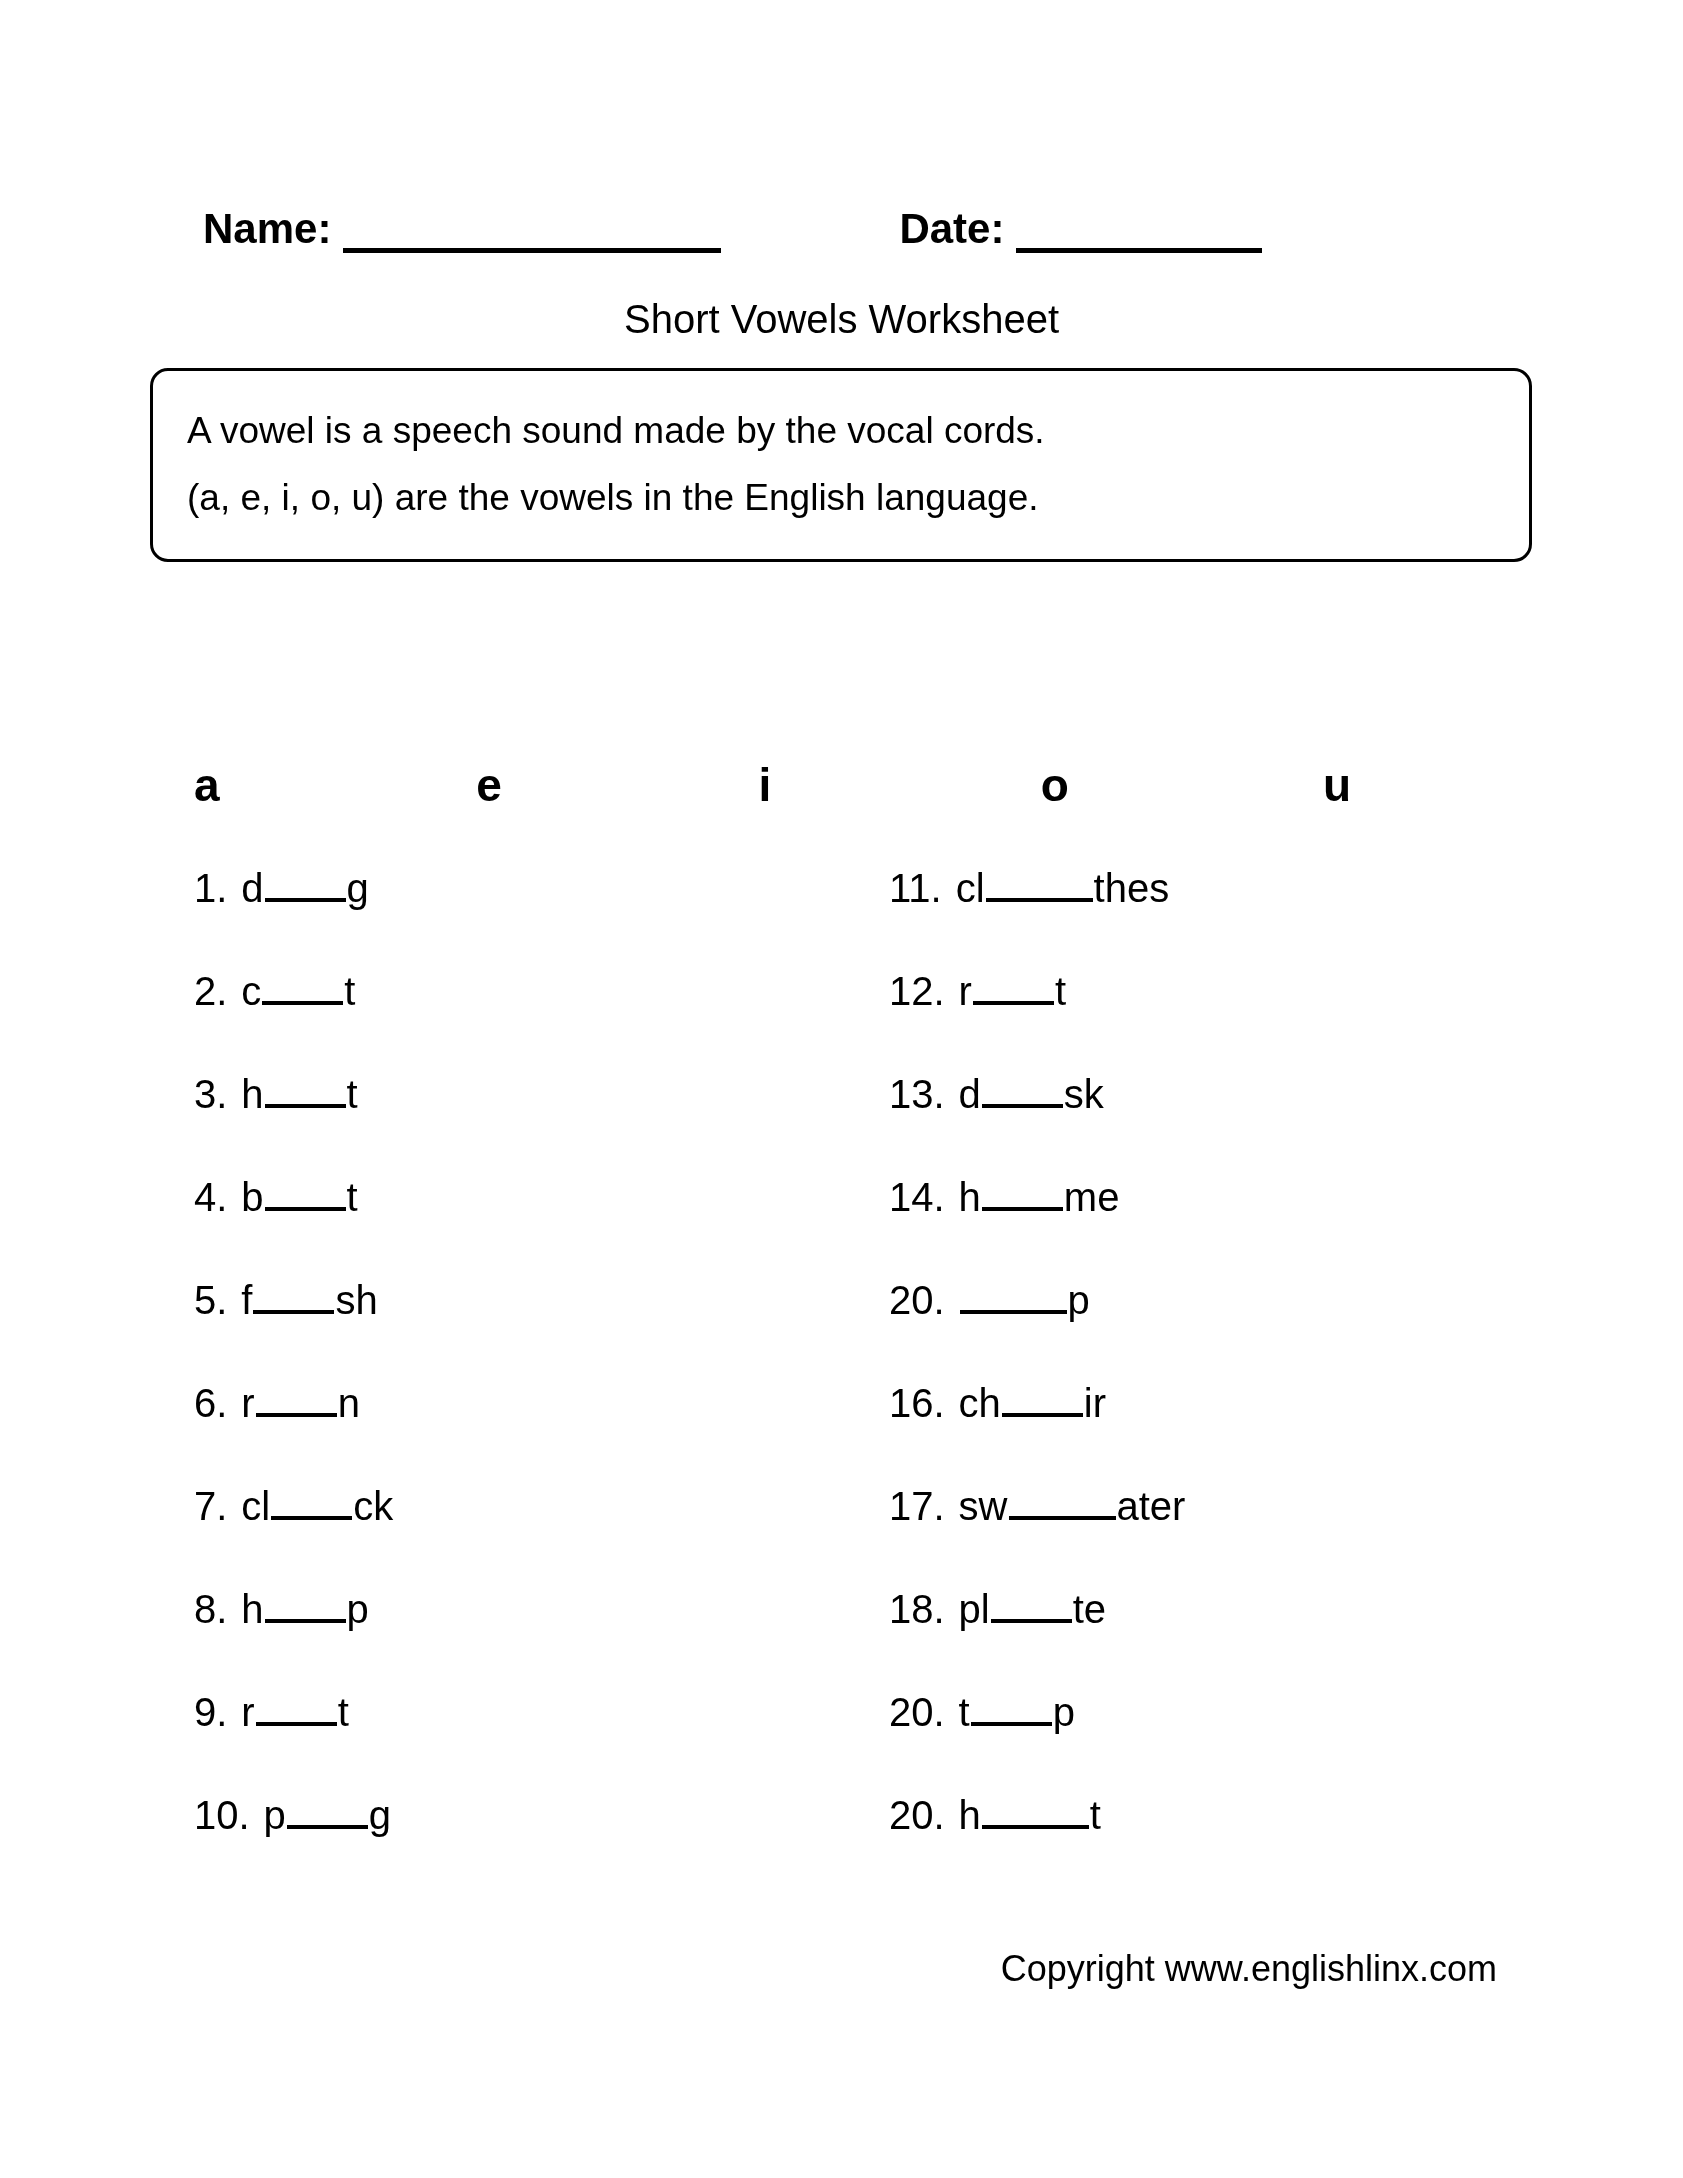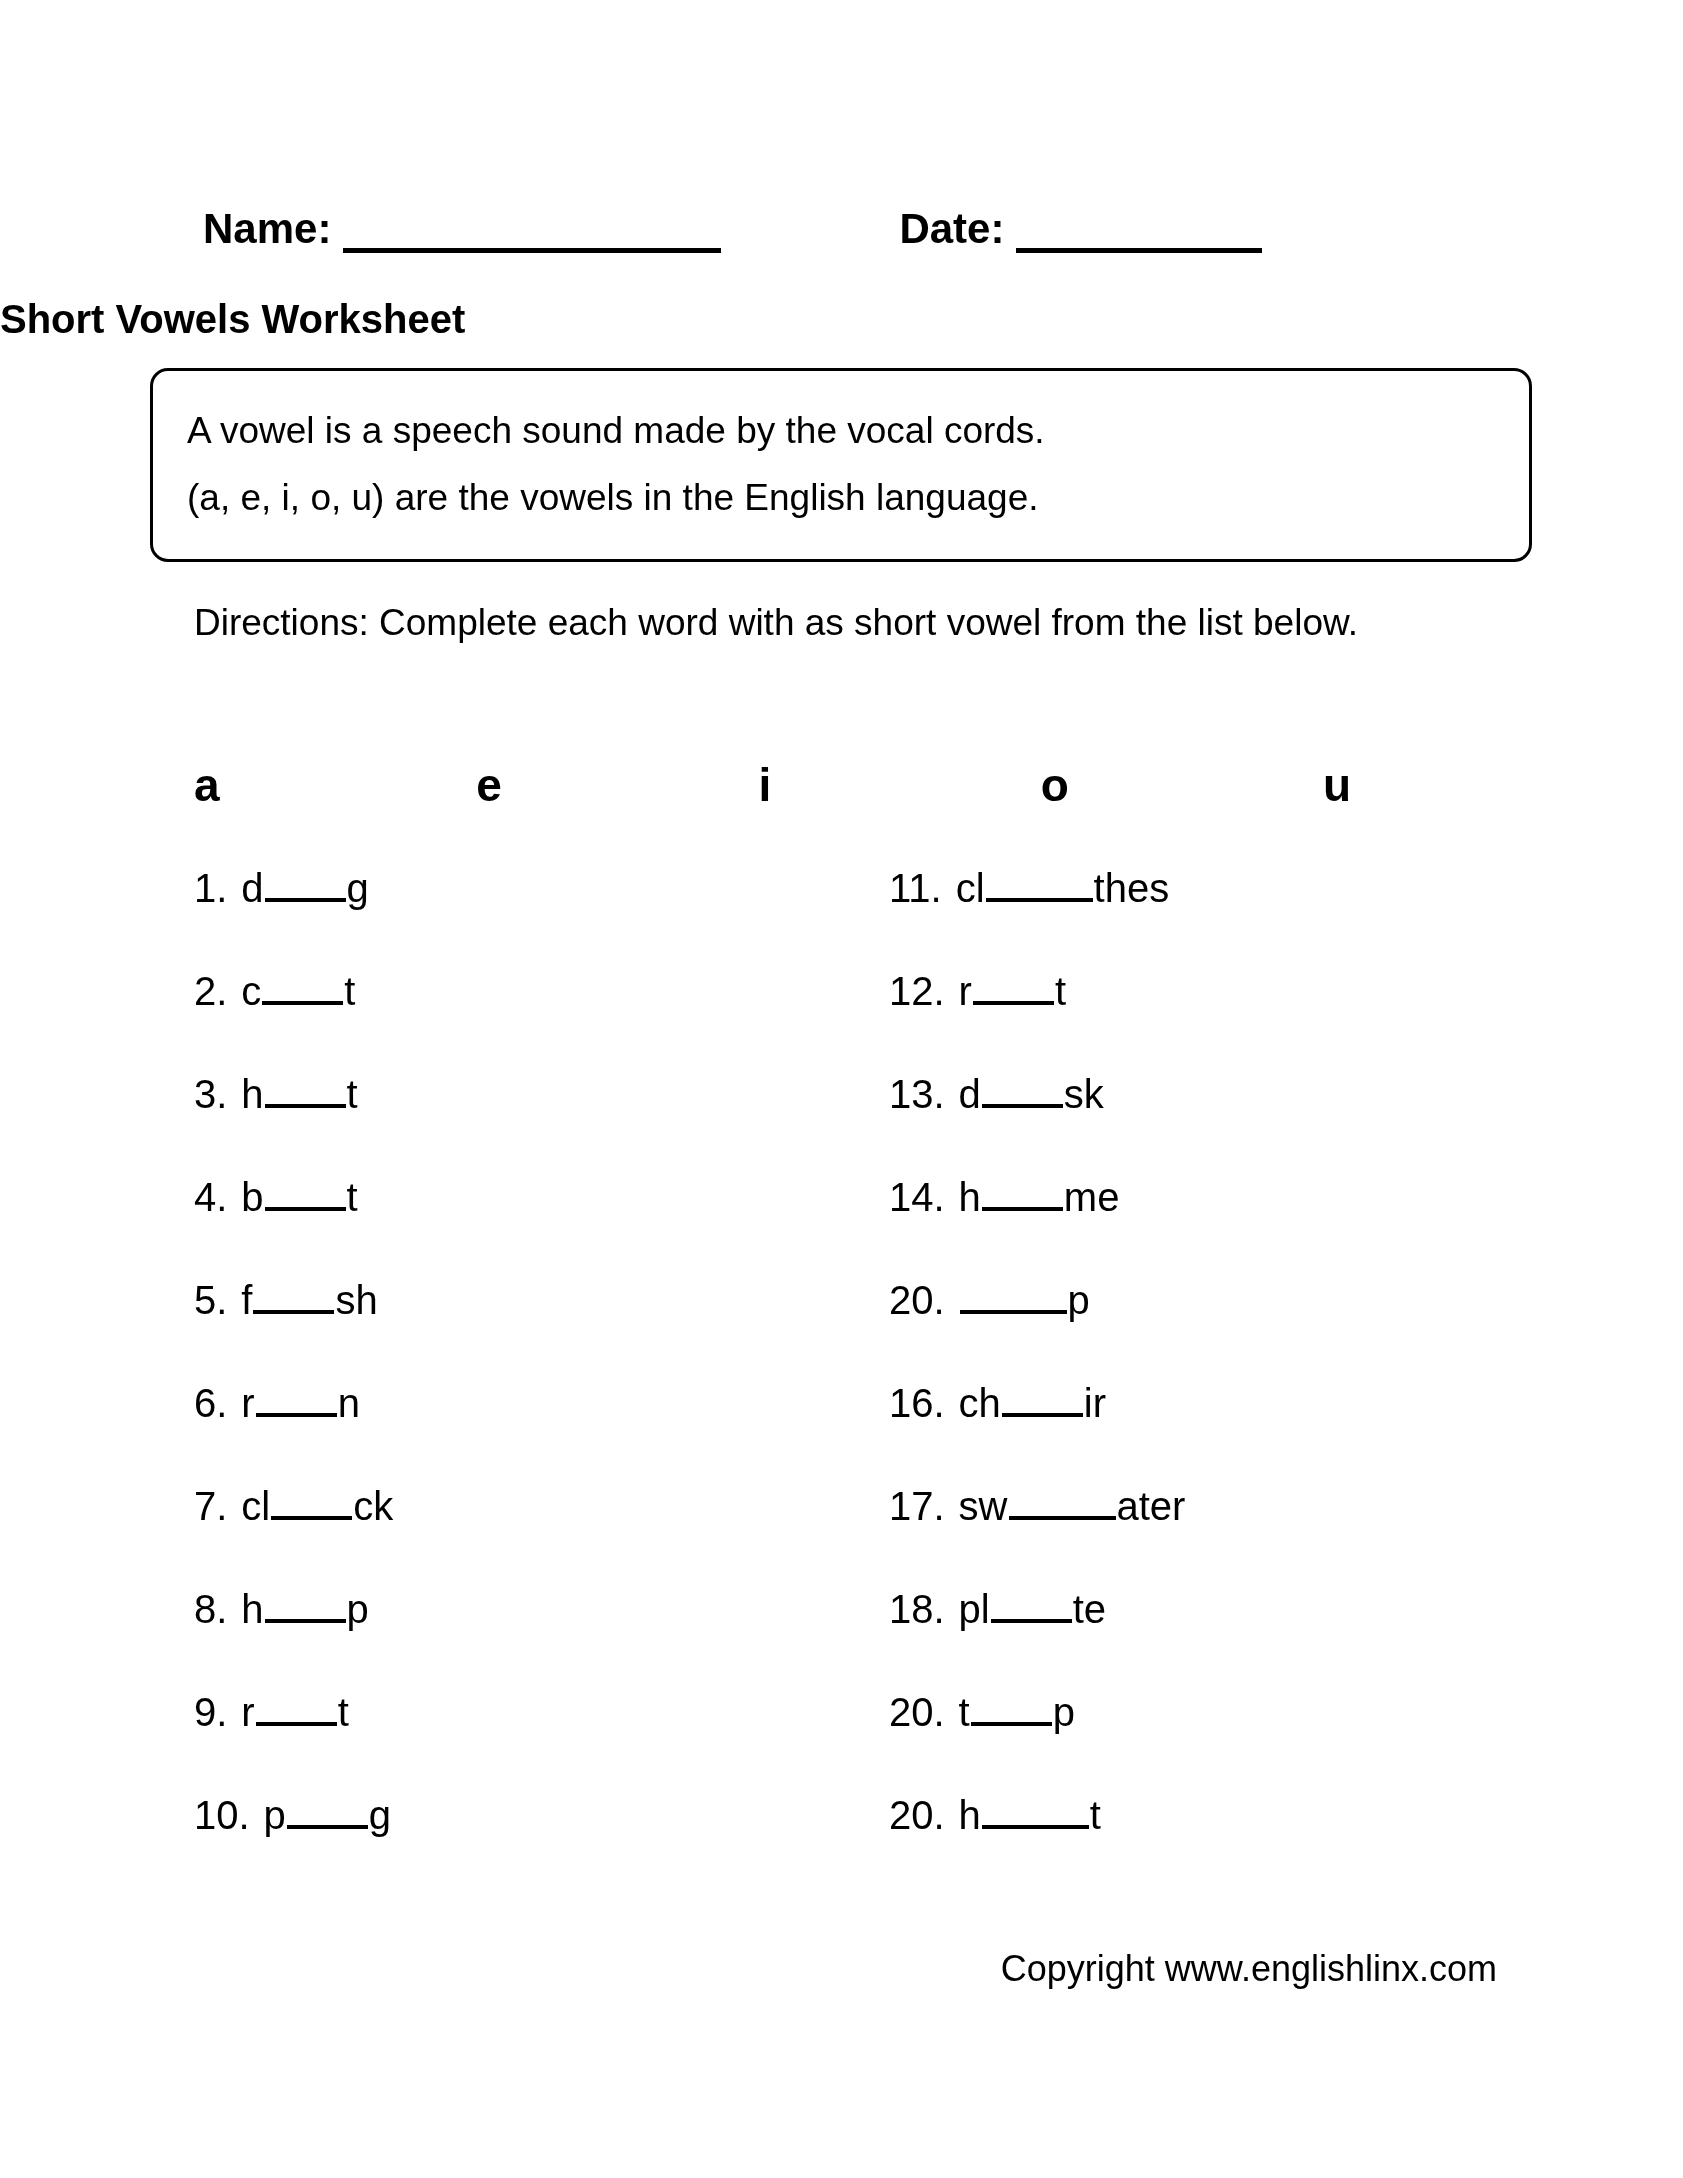--- a/index.html
+++ b/index.html
@@ -55,23 +55,23 @@
   .name-rule { width: 378px; }
   .date-rule { width: 246px; }
   .field-date { margin-left: 178px; }
 
   
   .worksheet-title {
     position: absolute;
     left: 0;
     top: 295px;
     width: 1683px;
-    text-align: left;
+    text-align: center;
     font-size: 40px;
-    font-weight: bold;
+    font-weight: normal;
     line-height: 48px;
   }
 
   
   .definition-box {
     position: absolute;
     left: 150px;
     top: 368px;
     width: 1382px;
     height: 194px;
@@ -172,21 +172,20 @@
     </div>
   </div>
 
   <div class="worksheet-title">Short Vowels Worksheet</div>
 
   <div class="definition-box">
     <div class="definition-line">A vowel is a speech sound made by the vocal cords.</div>
     <div class="definition-line">(a, e, i, o, u) are the vowels in the English language.</div>
   </div>
 
-  <div class="directions">Directions: Complete each word with as short vowel from the list below.</div>
 
   <div class="vowel-row">
     <span class="vowel-item">a</span>
     <span class="vowel-item">e</span>
     <span class="vowel-item">i</span>
     <span class="vowel-item">o</span>
     <span class="vowel-item">u</span>
   </div>
 
   <div class="columns">

